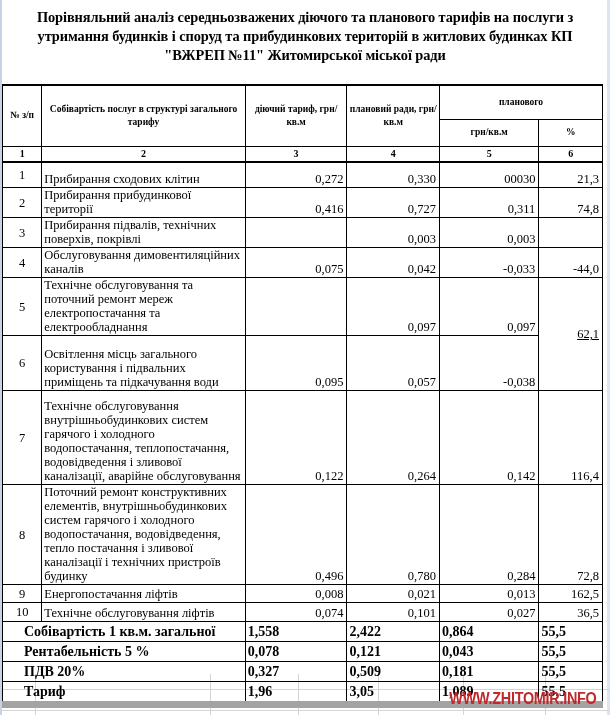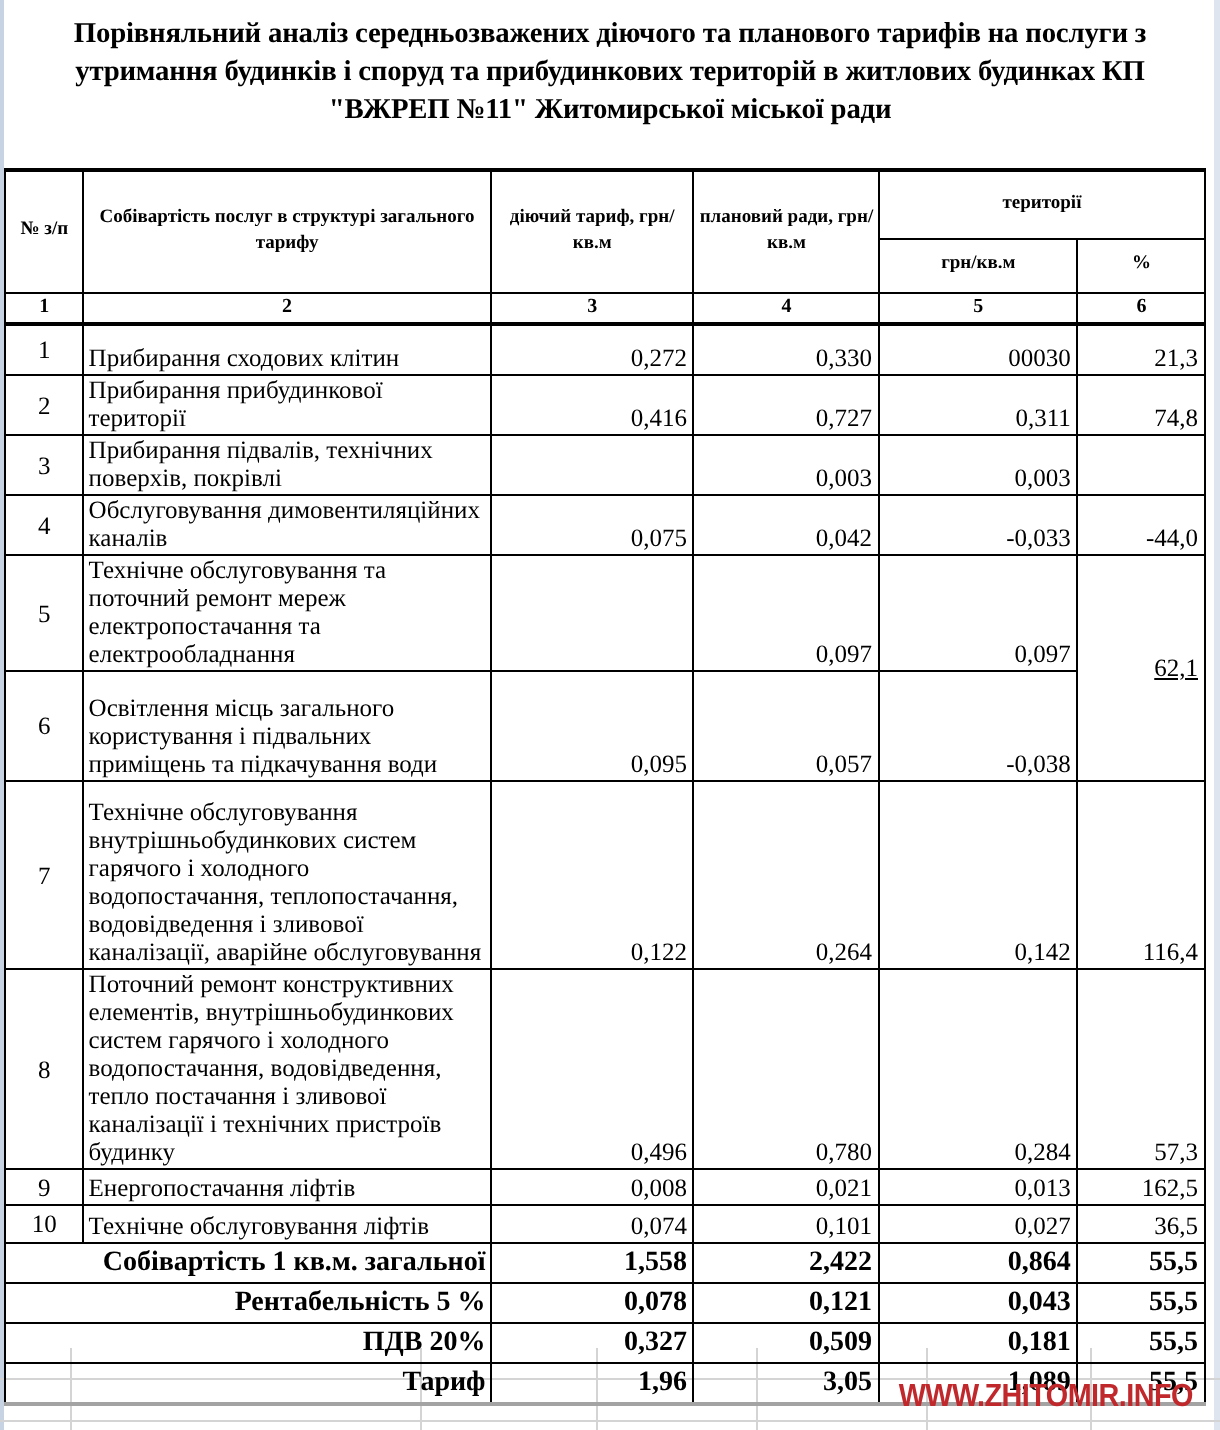--- a/index.html
+++ b/index.html
@@ -33,23 +33,23 @@
   }
   .sheet-table tr.top td { border-top: 2px solid #000; }
   .hdr td { font-weight: bold; font-size: 9.5px; line-height: 13px; text-align: center; }
   .num-row td { font-weight: bold; font-size: 10px; text-align: center; height: 13px; border-bottom: 2px solid #000; }
   .rn { text-align: center; font-size: 14px; }
   .name { font-size: 12px; line-height: 14px; vertical-align: bottom !important; padding-bottom: 1px !important; }
   .val { text-align: right; vertical-align: bottom !important; font-size: 14px; padding-right: 3px !important; padding-bottom: 1px !important; margin-left: 40px; }
   .merged-pct { text-align: right; vertical-align: middle !important; font-size: 14px; padding-right: 3px !important; text-decoration: underline; }
   .sum td { font-weight: bold; font-size: 14px; height: 19px; padding-top: 0; padding-bottom: 0; }
   .sum td.normal { font-weight: bold; }
-  .sum td.label { text-align: right; padding-left: 7px; }
-  .sum td.r { text-align: right; padding-right: 3px; }
-  .sum.last td { border-bottom: 2px solid #a3a3a3; }
+  .sum td.label { text-align: left; padding-left: 21px; }
+  .sum td.r { padding-right: 3px; }
+  .sum.last td { border-bottom: 7px solid #a3a3a3; }
 
   .watermark {
     position: absolute; right: 14px; top: 690px;
     font-family: "Liberation Sans", "DejaVu Sans", sans-serif;
     font-weight: bold; font-size: 16px; color: #c0282c; letter-spacing: -0.3px;
     transform: scaleX(0.9); transform-origin: right center;
   }
 </style>
 </head>
 <body>
@@ -79,21 +79,21 @@
     <col style="width:86px">
     <col style="width:55px">
   </colgroup>
 
   <tbody>
       <tr class="hdr top" style="height:34px">
     <td rowspan="2">№ з/п</td>
     <td rowspan="2">Собівартість послуг в структурі загального тарифу</td>
     <td rowspan="2">діючий тариф, грн/кв.м</td>
     <td rowspan="2">плановий ради, грн/кв.м</td>
-    <td colspan="2">території</td>
+    <td colspan="2">планового</td>
   </tr>
   <tr class="hdr" style="height:27px">
     <td>грн/кв.м</td>
     <td>%</td>
   </tr>
   <tr class="num-row">
     <td>1</td>
     <td>2</td>
     <td>3</td>
     <td>4</td>
@@ -162,21 +162,21 @@
     <td class="val">0,142</td>
     <td class="val">116,4</td>
   </tr>
 
   <tr style="height:94px">
     <td class="rn">8</td>
     <td class="name">Поточний ремонт конструктивних елементів, внутрішньобудинкових систем гарячого і холодного водопостачання, водовідведення, тепло постачання і зливової каналізації і технічних пристроїв будинку</td>
     <td class="val">0,496</td>
     <td class="val">0,780</td>
     <td class="val">0,284</td>
-    <td class="val">57,3</td>
+    <td class="val">72,8</td>
   </tr>
 
   <tr style="height:18px">
     <td class="rn">9</td>
     <td class="name">Енергопостачання ліфтів</td>
     <td class="val">0,008</td>
     <td class="val">0,021</td>
     <td class="val">0,013</td>
     <td class="val">162,5</td>
   </tr>

